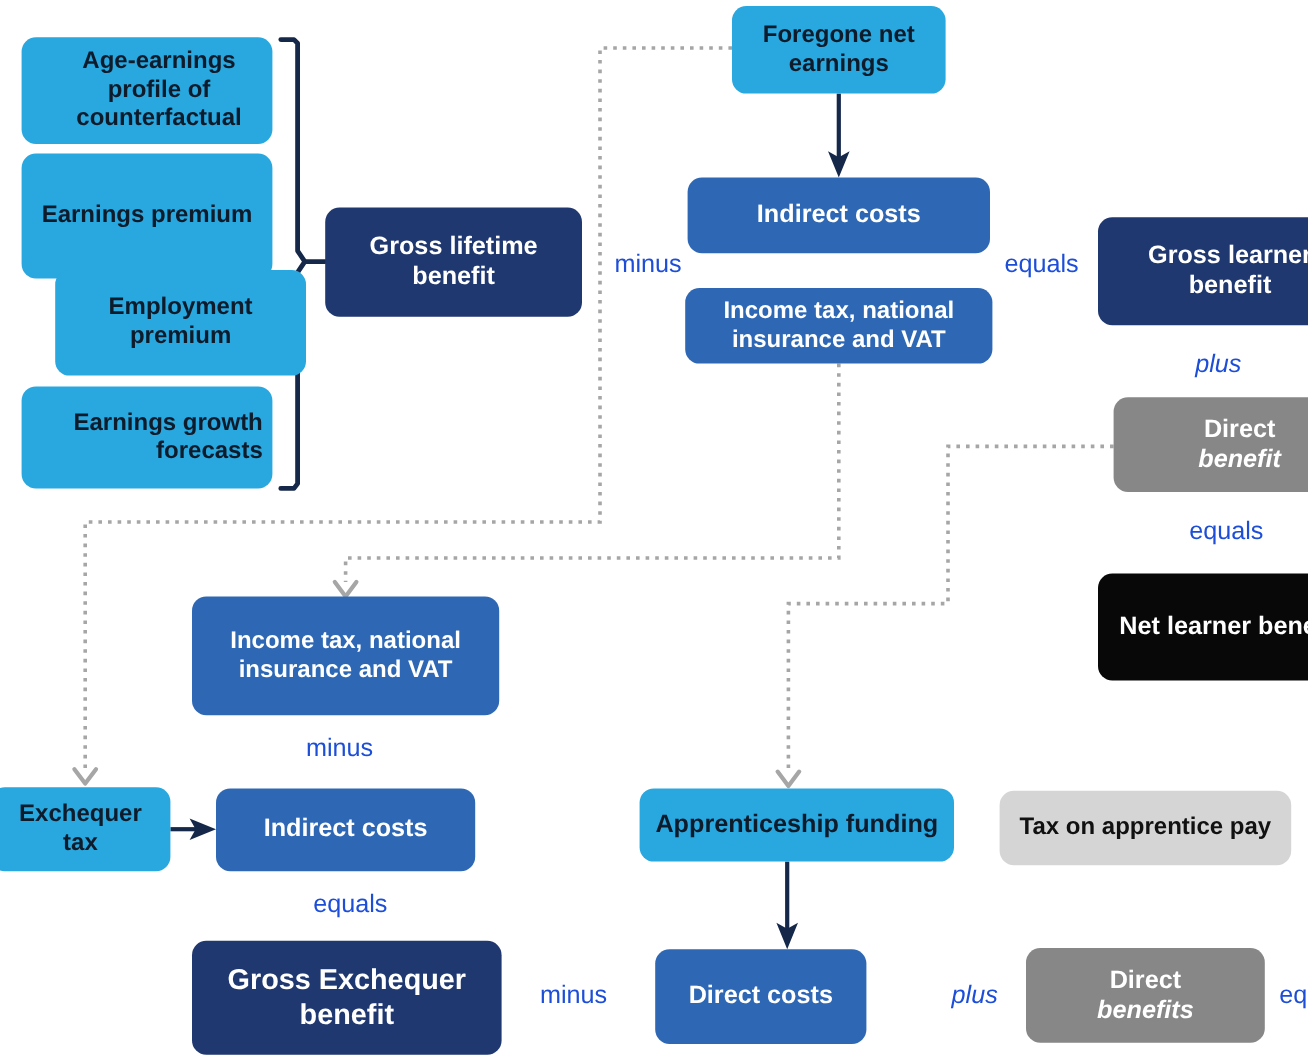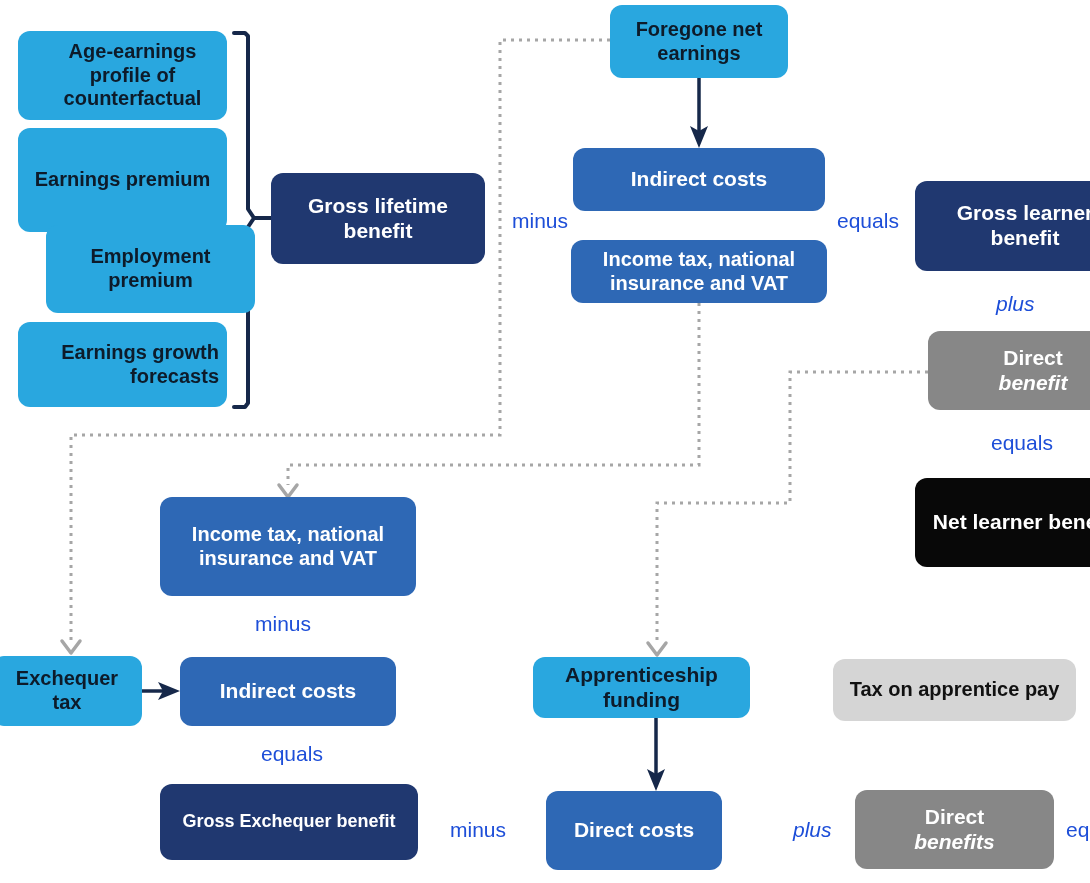--- a/index.html
+++ b/index.html
@@ -121,25 +121,25 @@
   </div>
 
   <div class="node c-lightblue" style="left:-8px;top:656px;width:150px;height:70px;font-size:20px;">
     <span>Exchequer tax</span>
   </div>
 
   <div class="node c-midblue" style="left:180px;top:657px;width:216px;height:69px;font-size:21px;">
     <span>Indirect costs</span>
   </div>
 
-  <div class="node c-navy" style="left:160px;top:784px;width:258px;height:76px;font-size:18px;">
+  <div class="node c-navy" style="left:160px;top:784px;width:258px;height:95px;font-size:24px;">
     <span>Gross Exchequer benefit</span>
   </div>
 
-  <div class="node c-lightblue" style="left:533px;top:657px;width:217px;height:61px;font-size:21px;">
+  <div class="node c-lightblue" style="left:533px;top:657px;width:262px;height:61px;font-size:21px;">
     <span>Apprenticeship funding</span>
   </div>
 
   <div class="node c-lightgray" style="left:833px;top:659px;width:243px;height:62px;font-size:20px;">
     <span>Tax on apprentice pay</span>
   </div>
 
   <div class="node c-midblue" style="left:546px;top:791px;width:176px;height:79px;font-size:21px;">
     <span>Direct costs</span>
   </div>

